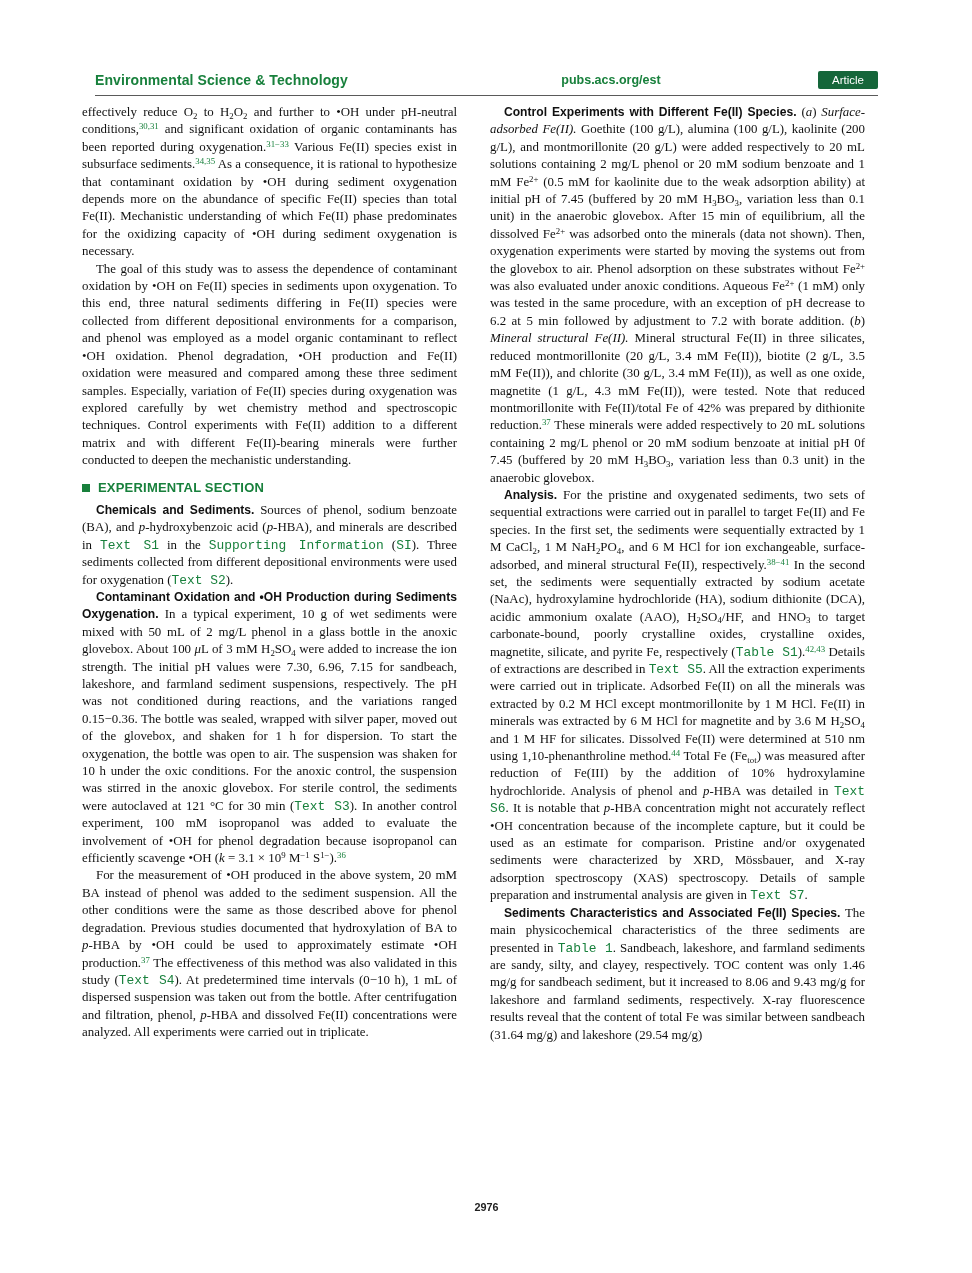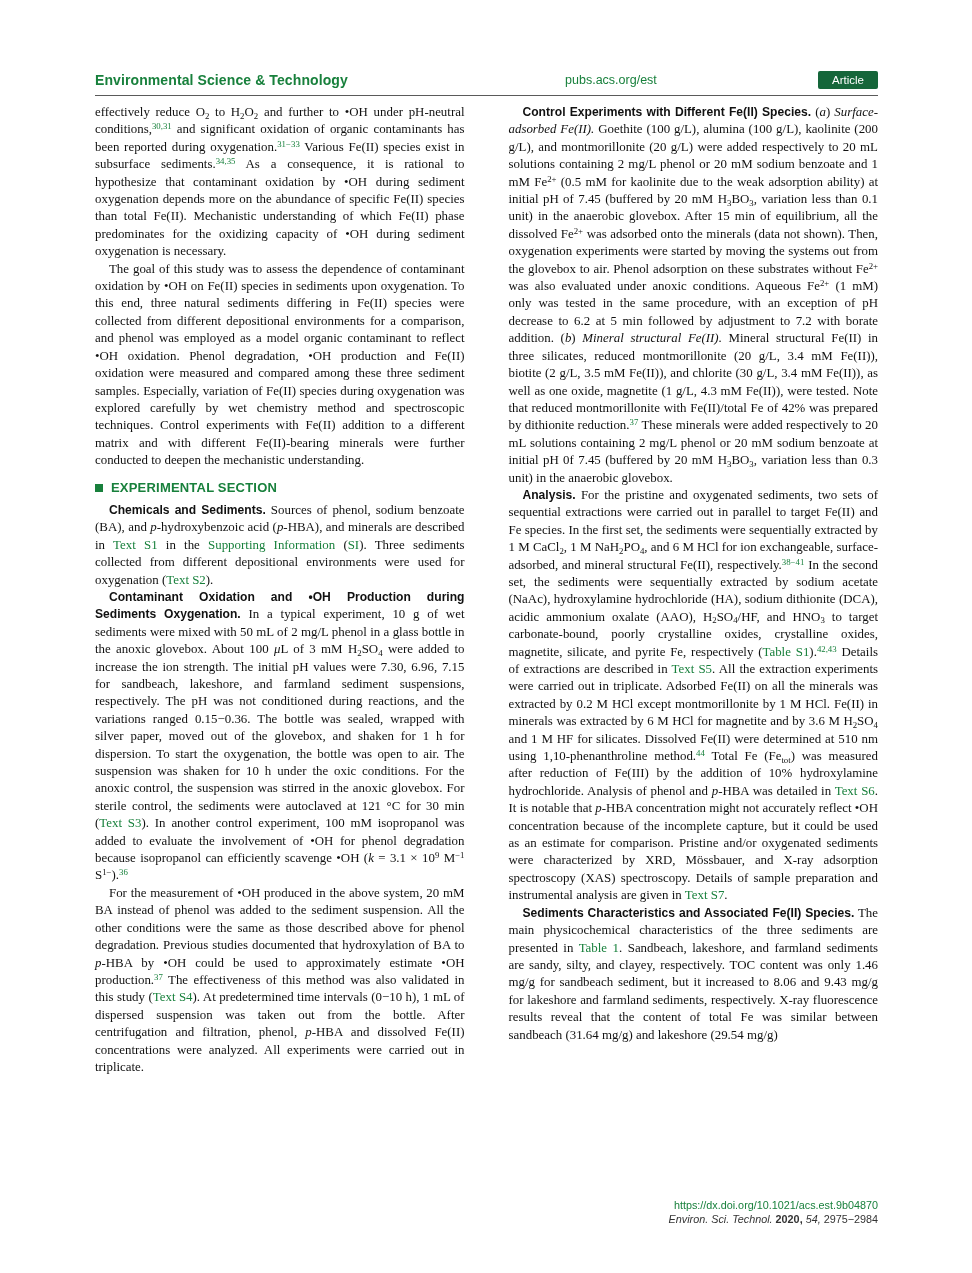--- a/index.html
+++ b/index.html
@@ -16,49 +16,49 @@
     font-family:"Liberation Serif",serif;
     color:var(--ink);
   }
   
   .header{
     position:absolute;left:95px;top:71px;width:783px;
     display:flex;align-items:center;justify-content:space-between;
     font-family:"Liberation Sans",sans-serif;
   }
   .journal-title{color:var(--green);font-weight:bold;font-size:14px;letter-spacing:.1px;}
-  .journal-site{color:var(--green);font-weight:normal;font-size:12.5px;margin-left:56px;}
+  .journal-site{color:var(--green);font-weight:bold;font-size:12.5px;margin-left:56px;}
   .article-badge{
     background:var(--badge);color:#fff;font-weight:normal;font-size:11.5px;
     padding:3px 14px;border-radius:2px;
   }
   .header-rule{position:absolute;left:95px;top:95px;width:783px;border-top:1.4px solid #5a5a5a;}
   
   .body{
-    position:absolute;left:95px;top:104px;width:783px;
-    display:flex;gap:44px;
+    position:absolute;left:82px;top:104px;width:783px;
+    display:flex;gap:33px;
   }
   .col{width:375px;font-size:12.9px;line-height:17.4px;text-align:justify;}
   .para{margin:0;}
   .para.indent{text-indent:14px;}
   .section-heading{
     margin:9px 0 6px 0;
     color:var(--green);
     font-family:"Liberation Sans",sans-serif;
     font-weight:bold;font-size:13px;letter-spacing:.2px;
     text-align:left;text-indent:0;
   }
   .sq{display:inline-block;width:8px;height:8px;background:var(--green);margin-right:8px;}
   
   .run-b{font-family:"Liberation Sans",sans-serif;font-weight:bold;font-size:12.1px;margin-top:18px;}
   .run-i{font-style:italic;}
   .run-bb{font-weight:bold;}
   .run-sup{font-size:8.8px;position:relative;top:-4px;line-height:0;}
   .run-sub{font-size:8.8px;position:relative;top:2.5px;line-height:0;}
-  .run-link{color:var(--green);}
+  .run-link{color:var(--green);font-family:Liberation Mono, monospace;}
   .run-slink{color:var(--green);font-size:8.8px;position:relative;top:-4px;line-height:0;}
   
   .footer{
     position:absolute;left:95px;top:1199px;width:783px;height:40px;
     font-family:"Liberation Sans",sans-serif;font-size:10.8px;
   }
   .page-number{position:absolute;left:0;right:0;text-align:center;top:2px;font-weight:bold;color:#222;}
   .footer-right{position:absolute;right:0;top:0;text-align:right;line-height:13.5px;}
   .doi{color:var(--green);}
   .citation{color:#333;}
@@ -85,19 +85,16 @@
         <p class="para indent"><span>For the measurement of •OH produced in the above system, 20 mM BA instead of phenol was added to the sediment suspension. All the other conditions were the same as those described above for phenol degradation. Previous studies documented that hydroxylation of BA to </span><span class="run-i">p</span><span>-HBA by •OH could be used to approximately estimate •OH production.</span><span class="run-slink">37</span><span> The effectiveness of this method was also validated in this study (</span><span class="run-link">Text S4</span><span>). At predetermined time intervals (0−10 h), 1 mL of dispersed suspension was taken out from the bottle. After centrifugation and filtration, phenol, </span><span class="run-i">p</span><span>-HBA and dissolved Fe(II) concentrations were analyzed. All experiments were carried out in triplicate.</span></p>
       </div>
     <div class="col">
         <p class="para indent"><span class="run-b">Control Experiments with Different Fe(II) Species.</span><span> (</span><span class="run-i">a</span><span>) </span><span class="run-i">Surface-adsorbed Fe(II).</span><span> Goethite (100 g/L), alumina (100 g/L), kaolinite (200 g/L), and montmorillonite (20 g/L) were added respectively to 20 mL solutions containing 2 mg/L phenol or 20 mM sodium benzoate and 1 mM Fe</span><span class="run-sup">2+</span><span> (0.5 mM for kaolinite due to the weak adsorption ability) at initial pH of 7.45 (buffered by 20 mM H</span><span class="run-sub">3</span><span>BO</span><span class="run-sub">3</span><span>, variation less than 0.1 unit) in the anaerobic glovebox. After 15 min of equilibrium, all the dissolved Fe</span><span class="run-sup">2+</span><span> was adsorbed onto the minerals (data not shown). Then, oxygenation experiments were started by moving the systems out from the glovebox to air. Phenol adsorption on these substrates without Fe</span><span class="run-sup">2+</span><span> was also evaluated under anoxic conditions. Aqueous Fe</span><span class="run-sup">2+</span><span> (1 mM) only was tested in the same procedure, with an exception of pH decrease to 6.2 at 5 min followed by adjustment to 7.2 with borate addition. (</span><span class="run-i">b</span><span>) </span><span class="run-i">Mineral structural Fe(II).</span><span> Mineral structural Fe(II) in three silicates, reduced montmorillonite (20 g/L, 3.4 mM Fe(II)), biotite (2 g/L, 3.5 mM Fe(II)), and chlorite (30 g/L, 3.4 mM Fe(II)), as well as one oxide, magnetite (1 g/L, 4.3 mM Fe(II)), were tested. Note that reduced montmorillonite with Fe(II)/total Fe of 42% was prepared by dithionite reduction.</span><span class="run-slink">37</span><span> These minerals were added respectively to 20 mL solutions containing 2 mg/L phenol or 20 mM sodium benzoate at initial pH 0f 7.45 (buffered by 20 mM H</span><span class="run-sub">3</span><span>BO</span><span class="run-sub">3</span><span>, variation less than 0.3 unit) in the anaerobic glovebox.</span></p>
         <p class="para indent"><span class="run-b">Analysis.</span><span> For the pristine and oxygenated sediments, two sets of sequential extractions were carried out in parallel to target Fe(II) and Fe species. In the first set, the sediments were sequentially extracted by 1 M CaCl</span><span class="run-sub">2</span><span>, 1 M NaH</span><span class="run-sub">2</span><span>PO</span><span class="run-sub">4</span><span>, and 6 M HCl for ion exchangeable, surface-adsorbed, and mineral structural Fe(II), respectively.</span><span class="run-slink">38−41</span><span> In the second set, the sediments were sequentially extracted by sodium acetate (NaAc), hydroxylamine hydrochloride (HA), sodium dithionite (DCA), acidic ammonium oxalate (AAO), H</span><span class="run-sub">2</span><span>SO</span><span class="run-sub">4</span><span>/HF, and HNO</span><span class="run-sub">3</span><span> to target carbonate-bound, poorly crystalline oxides, crystalline oxides, magnetite, silicate, and pyrite Fe, respectively (</span><span class="run-link">Table S1</span><span>).</span><span class="run-slink">42,43</span><span> Details of extractions are described in </span><span class="run-link">Text S5</span><span>. All the extraction experiments were carried out in triplicate. Adsorbed Fe(II) on all the minerals was extracted by 0.2 M HCl except montmorillonite by 1 M HCl. Fe(II) in minerals was extracted by 6 M HCl for magnetite and by 3.6 M H</span><span class="run-sub">2</span><span>SO</span><span class="run-sub">4</span><span> and 1 M HF for silicates. Dissolved Fe(II) were determined at 510 nm using 1,10-phenanthroline method.</span><span class="run-slink">44</span><span> Total Fe (Fe</span><span class="run-sub">tot</span><span>) was measured after reduction of Fe(III) by the addition of 10% hydroxylamine hydrochloride. Analysis of phenol and </span><span class="run-i">p</span><span>-HBA was detailed in </span><span class="run-link">Text S6</span><span>. It is notable that </span><span class="run-i">p</span><span>-HBA concentration might not accurately reflect •OH concentration because of the incomplete capture, but it could be used as an estimate for comparison. Pristine and/or oxygenated sediments were characterized by XRD, Mössbauer, and X-ray adsorption spectroscopy (XAS) spectroscopy. Details of sample preparation and instrumental analysis are given in </span><span class="run-link">Text S7</span><span>.</span></p>
         <p class="para indent"><span class="run-b">Sediments Characteristics and Associated Fe(II) Species.</span><span> The main physicochemical characteristics of the three sediments are presented in </span><span class="run-link">Table 1</span><span>. Sandbeach, lakeshore, and farmland sediments are sandy, silty, and clayey, respectively. TOC content was only 1.46 mg/g for sandbeach sediment, but it increased to 8.06 and 9.43 mg/g for lakeshore and farmland sediments, respectively. X-ray fluorescence results reveal that the content of total Fe was similar between sandbeach (31.64 mg/g) and lakeshore (29.54 mg/g)</span></p>
       </div>
   </div>
 
   <div class="footer">
-    <div class="footer-right">
-      <div class="doi">https://dx.doi.org/10.1021/acs.est.9b04870</div>
-      <div class="citation"><span class="run-i">Environ. Sci. Technol. </span><span class="run-bb">2020,</span><span> </span><span class="run-i">54,</span><span> 2975−2984</span></div>
-    </div>
+    <div class="page-number">2976</div>
   </div>
 
 </div>
 
 </body></html>

